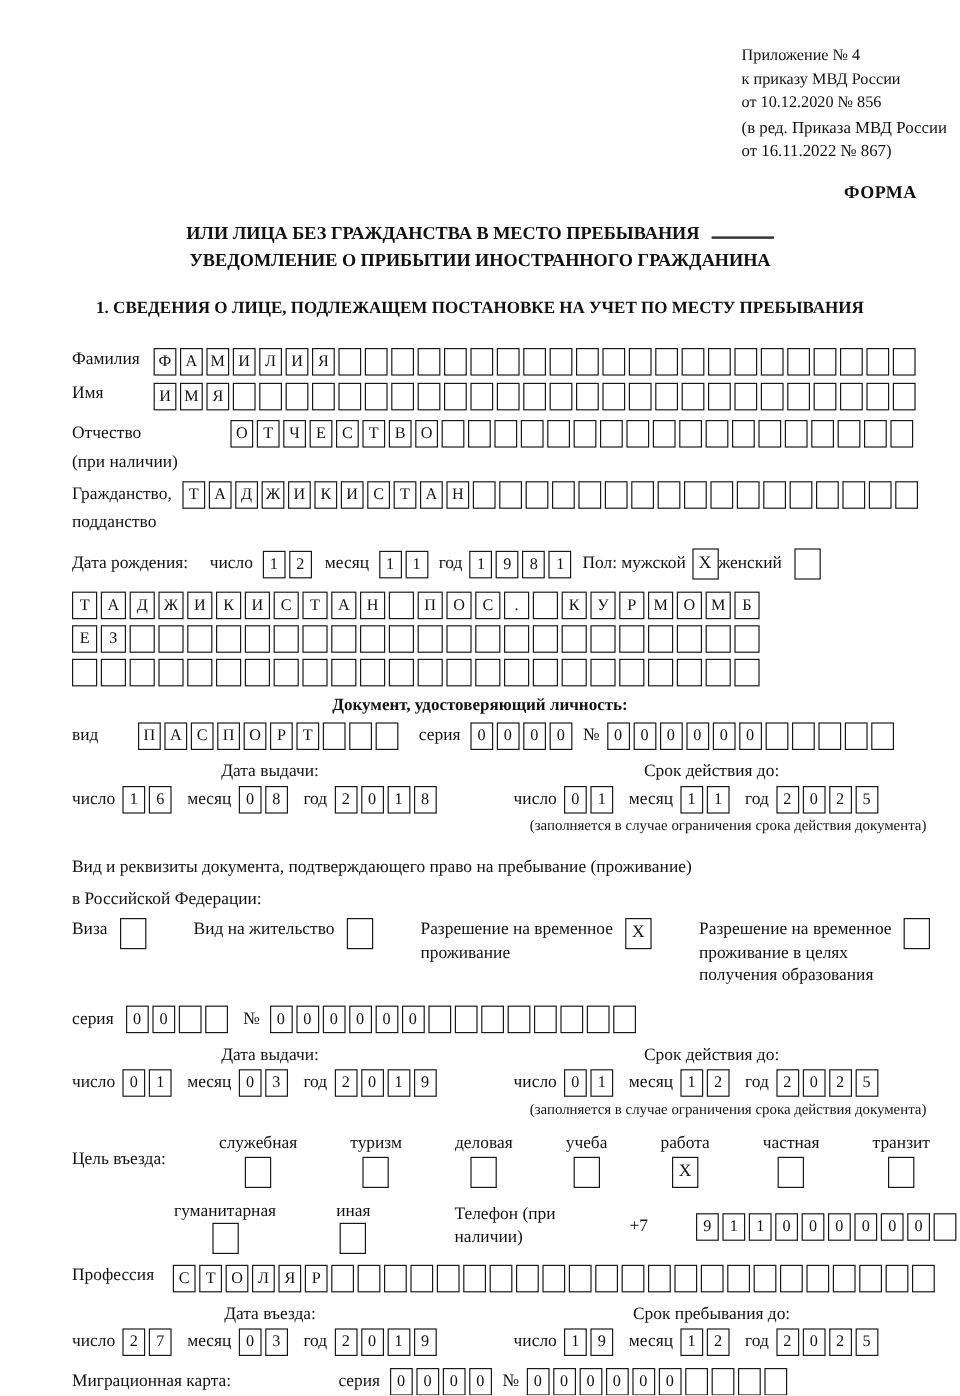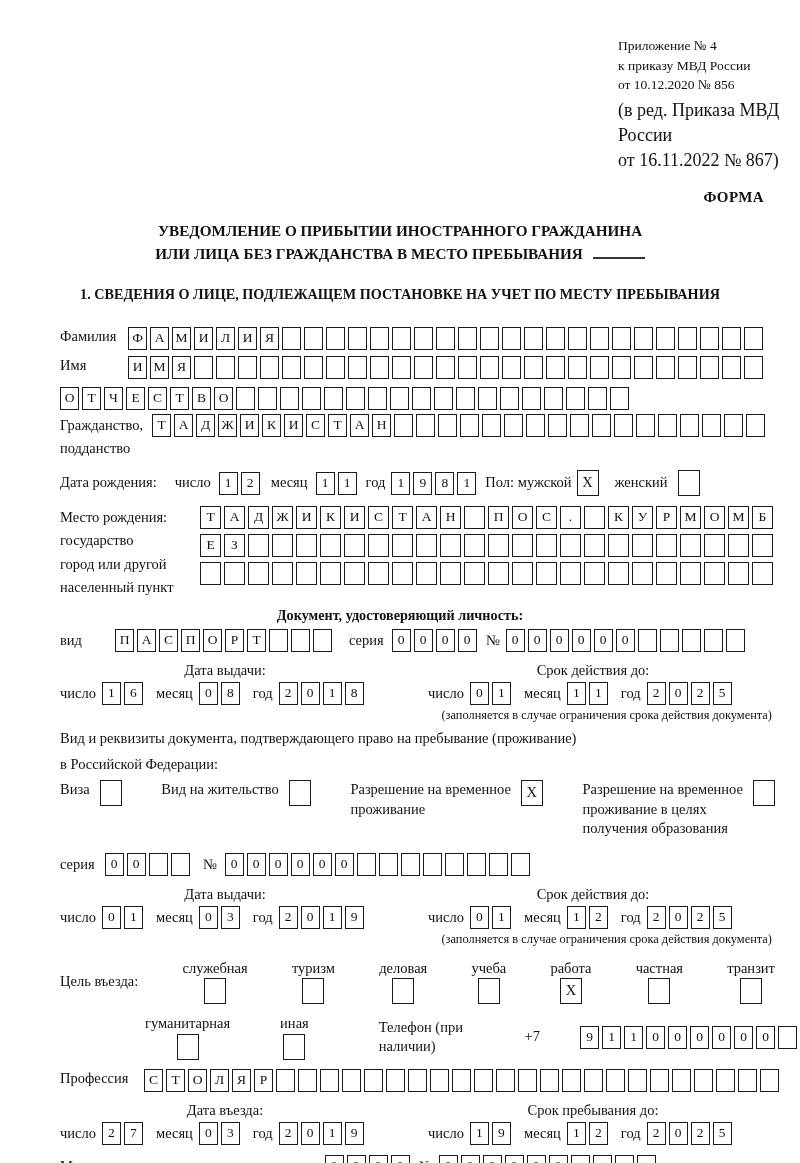--- a/index.html
+++ b/index.html
@@ -1,21 +1,21 @@
 <!DOCTYPE html>
 <html><head>
 <meta charset="utf-8">
 <style>
   html,body{margin:0;padding:0;background:#ffffff;}
   .page{
     position:relative;width:800px;height:1163px;background:#fff;color:#111;
     font-family:"Liberation Serif","DejaVu Serif",serif;overflow:hidden;
   }
   .hdr{margin:36px 0 0 618px;font-size:13.5px;line-height:1.45;}
-  .hdr .amend{font-size:18px;line-height:1.4;margin-top:3px;}
+  .hdr .amend{font-size:14px;line-height:1.4;margin-top:3px;}
   .forma{margin:16px 36px 0 0;text-align:right;font-weight:bold;font-size:15px;letter-spacing:.4px;}
   .title{margin-top:14px;text-align:center;font-weight:bold;font-size:15.2px;line-height:1.5;}
   .title .uline{display:inline-block;width:52px;border-bottom:2px solid #333;margin-left:10px;vertical-align:baseline;}
   .sheading{margin:20px 30px 0 30px;text-align:center;font-weight:bold;font-size:14.2px;}
   .row{display:flex;align-items:flex-start;margin:6px 0 0 60px;}
   .lbl{font-size:14.5px;line-height:1.35;}
   .lbl2{font-size:14.5px;line-height:1.6;}
   .bx{display:flex;flex-wrap:nowrap;}
   .cb{
     box-sizing:border-box;flex:0 0 auto;width:19px;height:23px;margin-right:3px;
@@ -56,24 +56,24 @@
     <div>от 10.12.2020 № 856</div>
     <div class="amend">
       <div>(в ред. Приказа МВД России</div>
       <div>от 16.11.2022 № 867)</div>
     </div>
   </div>
 
   <div class="forma">ФОРМА</div>
 
   <div class="title">
-    <div>УВЕДОМЛЕНИЕ О ПРИБЫТИИ ИНОСТРАННОГО ГРАЖДАНИНА</div>
     <div>
       <span>ИЛИ ЛИЦА БЕЗ ГРАЖДАНСТВА В МЕСТО ПРЕБЫВАНИЯ</span><span class="uline"></span>
     </div>
+    <div>УВЕДОМЛЕНИЕ О ПРИБЫТИИ ИНОСТРАННОГО ГРАЖДАНИНА</div>
   </div>
 
   <div class="sheading">1. СВЕДЕНИЯ О ЛИЦЕ, ПОДЛЕЖАЩЕМ ПОСТАНОВКЕ НА УЧЕТ ПО МЕСТУ ПРЕБЫВАНИЯ</div>
 
   <div class="row" style="margin-top:24px;">
     <div class="lbl" style="flex:0 0 68px;">Фамилия</div>
     <div class="bx">
         <span class="cb">Ф</span>
         <span class="cb">А</span>
         <span class="cb">М</span>
@@ -135,20 +135,24 @@
         <span class="cb"></span>
         <span class="cb"></span>
         <span class="cb"></span>
         <span class="cb"></span>
         <span class="cb"></span>
         <span class="cb"></span>
       </div>
   </div>
 
   <div class="row" style="margin-top:8px;">
+    <div style="flex:0 0 132px;">
+      <div class="lbl2">Отчество</div>
+      <div class="lbl2">(при наличии)</div>
+    </div>
     <div class="bx">
         <span class="cb">О</span>
         <span class="cb">Т</span>
         <span class="cb">Ч</span>
         <span class="cb">Е</span>
         <span class="cb">С</span>
         <span class="cb">Т</span>
         <span class="cb">В</span>
         <span class="cb">О</span>
         <span class="cb"></span>
@@ -223,31 +227,25 @@
       </span>
     <span class="lbl" style="margin-left:6px;margin-right:6px;">год</span>
     <span class="bx">
         <span class="cb">1</span>
         <span class="cb">9</span>
         <span class="cb">8</span>
         <span class="cb">1</span>
       </span>
     <span class="lbl" style="margin-left:6px;margin-right:5px;">Пол: мужской</span>
     <span class="ck">X</span>
-    <span class="lbl" style="margin-left:16px;margin-right:10px;">женский</span>
+    <span class="lbl" style="margin-right:10px;">женский</span>
     <span class="ck"></span>
   </div>
 
   <div class="row" style="margin-top:10px;">
-    <div style="flex:0 0 140px;">
-      <div class="lbl2">Место рождения:</div>
-      <div class="lbl2">государство</div>
-      <div class="lbl2">город или другой</div>
-      <div class="lbl2">населенный пункт</div>
-    </div>
     <div class="stack">
       <div class="bx wide">
           <span class="cb">Т</span>
           <span class="cb">А</span>
           <span class="cb">Д</span>
           <span class="cb">Ж</span>
           <span class="cb">И</span>
           <span class="cb">К</span>
           <span class="cb">И</span>
           <span class="cb">С</span>
@@ -405,21 +403,21 @@
               <span class="cb">0</span>
               <span class="cb">2</span>
               <span class="cb">5</span>
             </span>
         </div>
       </div>
     </div>
     <div class="dnote">(заполняется в случае ограничения срока действия документа)</div>
   </div>
 
-  <div class="row" style="margin-top:6px;">
+  <div class="row" style="margin-top:18px;">
     <span class="lbl">Вид и реквизиты документа, подтверждающего право на пребывание (проживание)</span>
   </div>
   <div class="row" style="margin-top:6px;">
     <span class="lbl">в Российской Федерации:</span>
   </div>
 
   <div class="permitrow">
     <div class="pitem">
       <span class="lbl">Виза</span>
       <span class="ck"></span>

